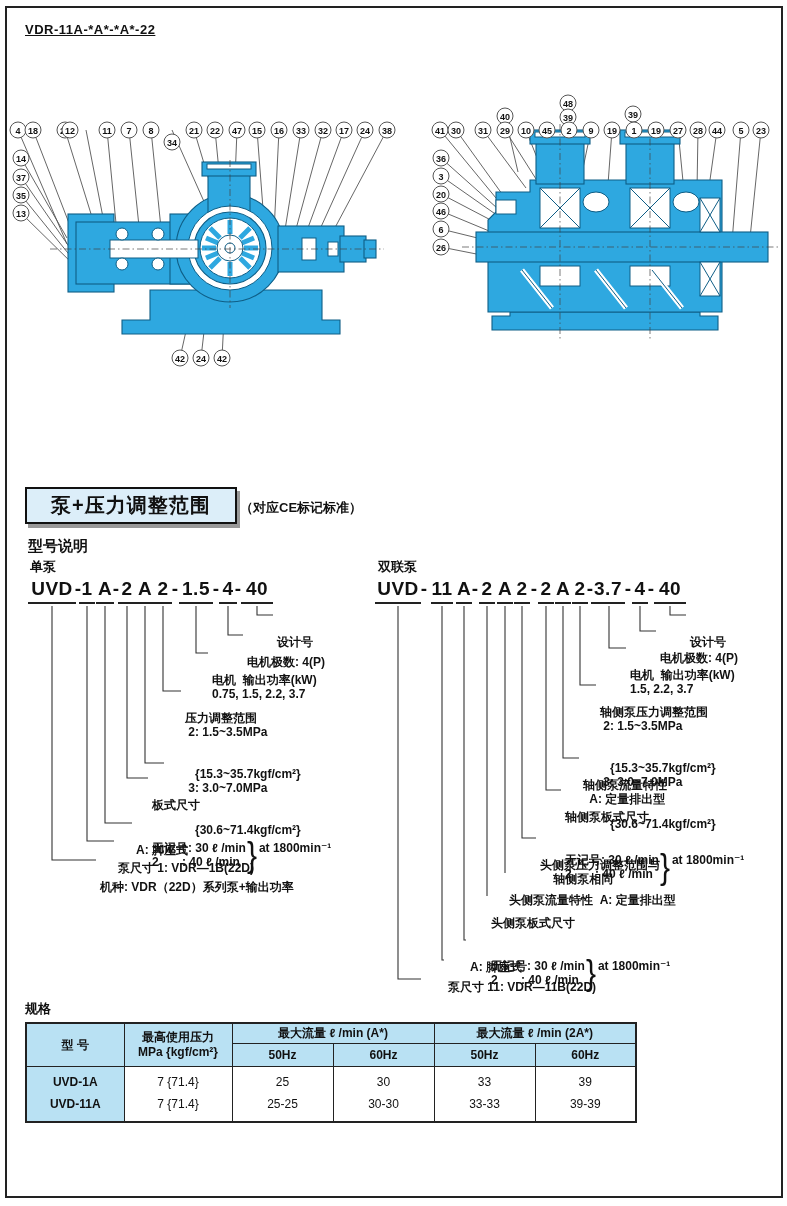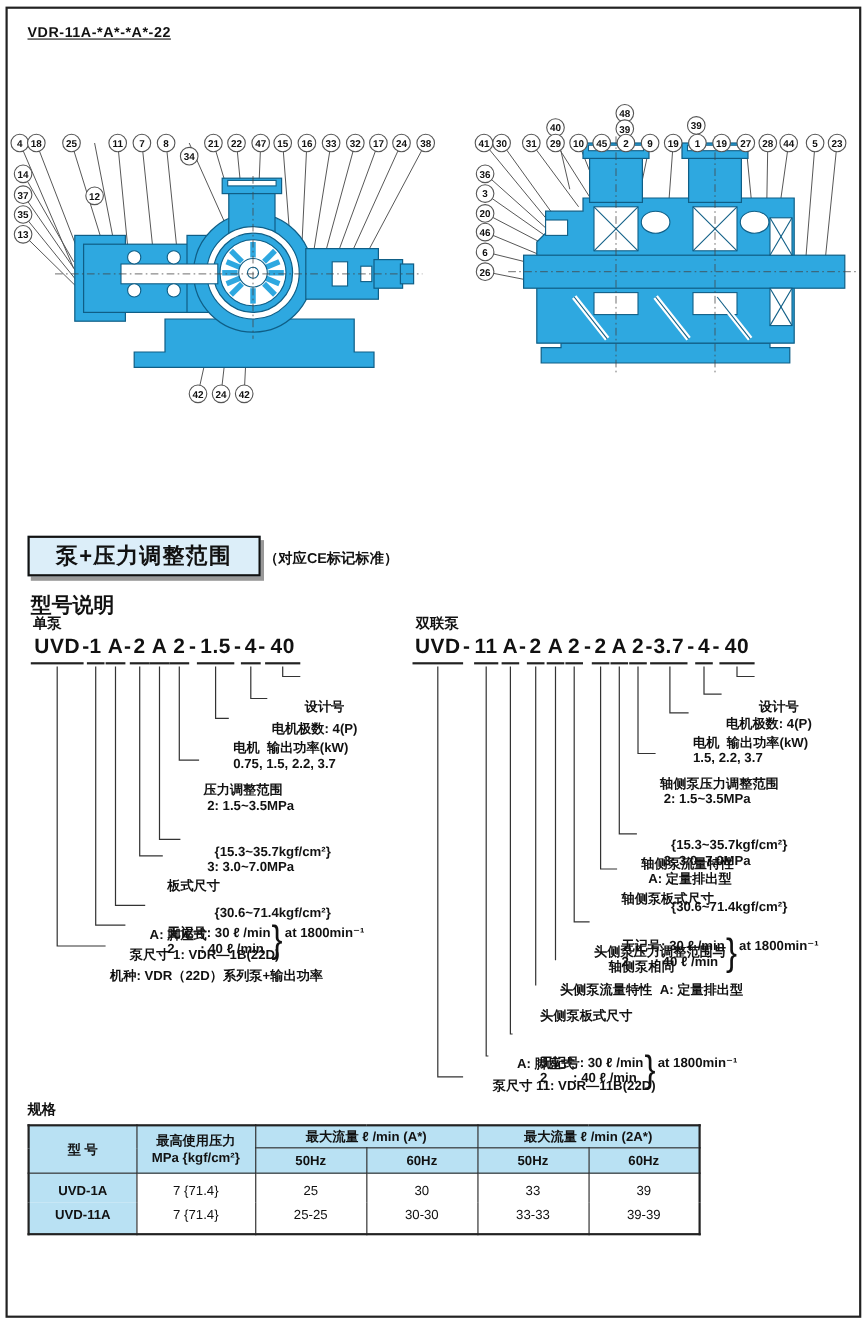--- a/index.html
+++ b/index.html
@@ -19,21 +19,21 @@
   .strut{stroke:#fff;stroke-width:5;}
   .strutline{stroke:#0F5E86;stroke-width:1;}
   .callout{position:absolute;width:15px;height:15px;border:1px solid #555;border-radius:50%;
            background:#fff;display:flex;align-items:center;justify-content:center;
            font-size:9px;font-weight:700;transform:translate(-50%,-50%);z-index:3;}
 
   
   .secbox{position:absolute;left:25px;top:487px;background:#DCEEF9;border:2px solid #111;
           box-shadow:3px 4px 0 #999;padding:3px 24px;font-size:20px;font-weight:800;letter-spacing:1px;}
   .secnote{position:absolute;left:240px;top:499px;font-size:13px;font-weight:600;}
-  .modelnote{position:absolute;left:28px;top:537px;font-size:19px;font-weight:600;}
+  .modelnote{position:absolute;left:28px;top:537px;font-size:15px;font-weight:600;}
   .pumplab{position:absolute;font-size:13px;font-weight:700;}
 
   
   .tree{position:absolute;}
   .tree svg{position:absolute;left:0;top:0;overflow:visible;}
   .tree path{fill:none;stroke:#333;stroke-width:1.1;}
   .tok{position:absolute;top:2px;height:24px;text-align:center;font-size:19px;font-weight:700;
        border-bottom:2px solid #222;letter-spacing:.5px;}
   .sep{position:absolute;top:2px;height:24px;width:8px;text-align:center;font-size:19px;font-weight:700;}
   .lbl{position:absolute;font-size:12px;font-weight:700;line-height:14px;white-space:pre;}
@@ -128,21 +128,21 @@
       <circle class="wt" cx="148" cy="112" r="6"></circle>
         <circle class="wt" cx="148" cy="142" r="6"></circle>
       <rect class="wt" x="292" y="116" width="14" height="22"></rect>
       <rect class="wt" x="318" y="120" width="10" height="14"></rect>
       <line class="cl" x1="40" y1="127" x2="374" y2="127"></line>
       <line class="cl" x1="220" y1="38" x2="220" y2="186"></line>
     </svg>
   <div class="callout" style="left: 8px; top: 8px;">4</div>
       <div class="callout" style="left: 23px; top: 8px;">18</div>
       <div class="callout" style="left: 55px; top: 8px;">25</div>
-      <div class="callout" style="left: 76px; top: 8px; margin-top: 48px;">12</div>
+      <div class="callout" style="left: 60px; top: 8px;">12</div>
       <div class="callout" style="left: 97px; top: 8px;">11</div>
       <div class="callout" style="left: 119px; top: 8px;">7</div>
       <div class="callout" style="left: 141px; top: 8px;">8</div>
       <div class="callout" style="left: 162px; top: 20px;">34</div>
       <div class="callout" style="left: 184px; top: 8px;">21</div>
       <div class="callout" style="left: 205px; top: 8px;">22</div>
       <div class="callout" style="left: 227px; top: 8px;">47</div>
       <div class="callout" style="left: 247px; top: 8px;">15</div>
       <div class="callout" style="left: 269px; top: 8px;">16</div>
       <div class="callout" style="left: 291px; top: 8px;">33</div>

